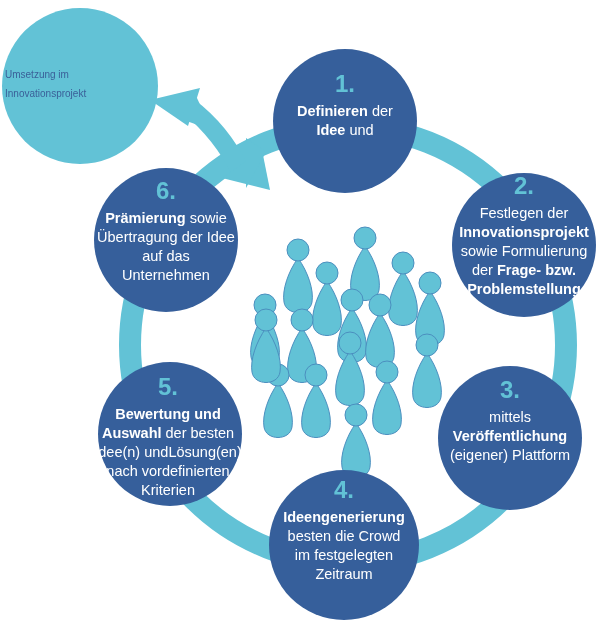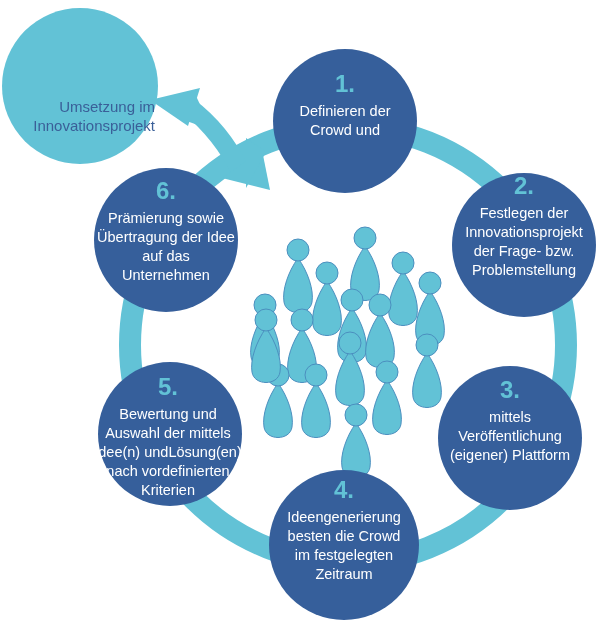--- a/index.html
+++ b/index.html
@@ -2,22 +2,22 @@
 <html><head>
 <meta charset="utf-8">
 <style>
   html, body { margin: 0; padding: 0; background: #ffffff; }
   body { width: 600px; height: 622px; position: relative; overflow: hidden;
          font-family: "Liberation Sans", sans-serif; }
   #diagram { position: absolute; left: 0; top: 0; }
   .step-text { position: absolute; width: 150px; text-align: center; color: #ffffff;
                font-size: 14.5px; line-height: 19px; }
   .step-num { display: block; font-weight: bold; font-size: 24px; line-height: 28px; margin-bottom: 4px; }
-  .step-text b { font-weight: normal; }
-  .outer-text { position: absolute; width: 150px; text-align: right; font-size: 15px; line-height: 19px; margin-top: 32px; }
+  .step-text b { font-weight: bold; }
+  .outer-text { position: absolute; width: 150px; text-align: left; font-size: 10px; line-height: 19px; }
 </style>
 </head>
 <body>
 
 <svg id="diagram" width="600" height="622" viewBox="0 0 600 622" xmlns="http://www.w3.org/2000/svg">
 
   <circle cx="80" cy="86" r="78" fill="#62c2d6"></circle>
 
   <circle cx="348" cy="345" r="218" fill="none" stroke="#62c2d6" stroke-width="22"></circle>
 
@@ -105,46 +105,47 @@
 </svg>
 
 <div class="outer-text" style="left:5px; top:65px; color:#3a5f98;">
   <span>Umsetzung im</span><br>
   <span>Innovationsprojekt</span>
 </div>
 
 <div class="step-text" style="left:270px; top:70px;">
     <span class="step-num" style="color: rgb(98, 194, 214);">1.</span>
     <div><b>Definieren</b><span> der</span></div>
-    <div><b>Crowd</b><span> und</span></div>
+    <div><b>Idee</b><span> und</span></div>
   </div>
 <div class="step-text" style="left:449px; top:172px;">
     <span class="step-num" style="color: rgb(98, 194, 214);">2.</span>
     <div><span>Festlegen der</span></div>
     <div><b>Innovationsprojekt</b></div>
+    <div><span>sowie Formulierung</span></div>
     <div><span>der </span><b>Frage- bzw.</b></div>
     <div><b>Problemstellung</b></div>
   </div>
 <div class="step-text" style="left:435px; top:376px;">
     <span class="step-num" style="color: rgb(98, 194, 214);">3.</span>
     <div><span>mittels</span></div>
     <div><b>Veröffentlichung</b></div>
     <div><span>(eigener) Plattform</span></div>
   </div>
 <div class="step-text" style="left:269px; top:476px;">
     <span class="step-num" style="color: rgb(98, 194, 214);">4.</span>
     <div><b>Ideengenerierung</b></div>
     <div><span>besten die Crowd</span></div>
     <div><span>im festgelegten</span></div>
     <div><span>Zeitraum</span></div>
   </div>
 <div class="step-text" style="left:93px; top:373px;">
     <span class="step-num" style="color: rgb(98, 194, 214);">5.</span>
     <div><b>Bewertung und</b></div>
-    <div><b>Auswahl</b><span> der mittels</span></div>
+    <div><b>Auswahl</b><span> der besten</span></div>
     <div><span>Idee(n) undLösung(en)</span></div>
     <div><span>nach vordefinierten</span></div>
     <div><span>Kriterien</span></div>
   </div>
 <div class="step-text" style="left:91px; top:177px;">
     <span class="step-num" style="color: rgb(98, 194, 214);">6.</span>
     <div><b>Prämierung</b><span> sowie</span></div>
     <div><span>Übertragung der Idee</span></div>
     <div><span>auf das</span></div>
     <div><span>Unternehmen</span></div>

